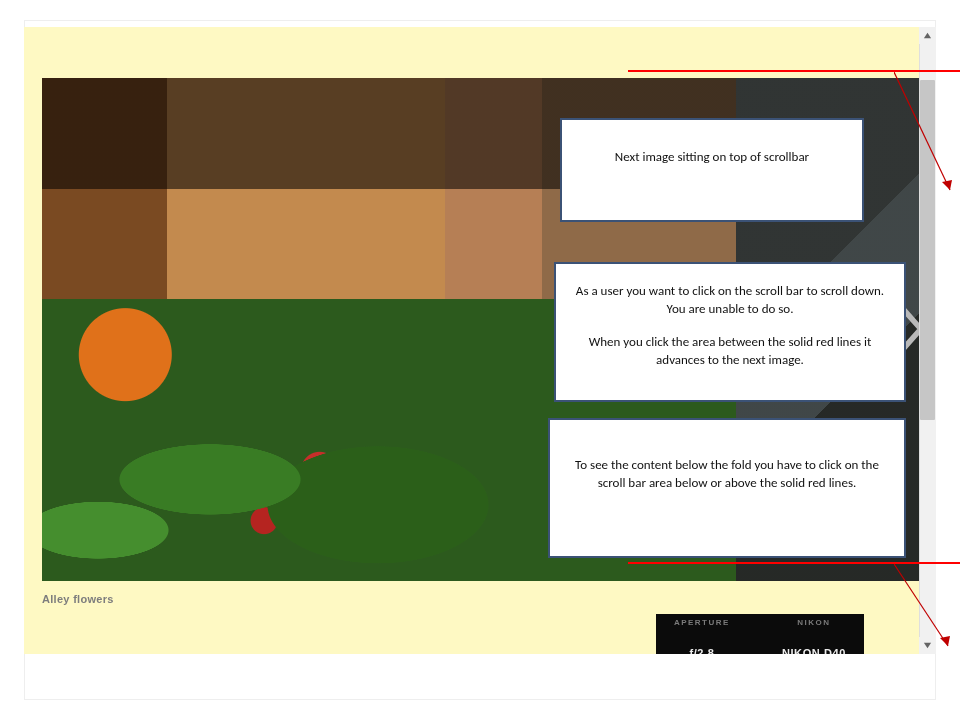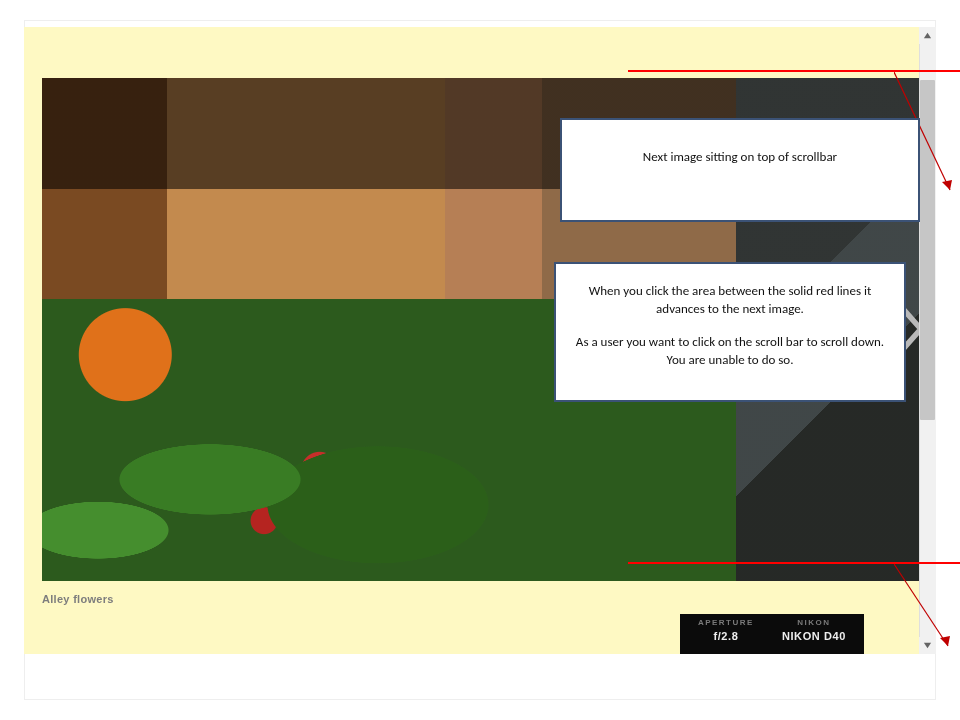--- a/index.html
+++ b/index.html
@@ -44,26 +44,26 @@
     position: absolute; right: -12px; top: 272px; width: 60px; height: 60px;
     display:flex; align-items:center; justify-content:center; cursor:pointer;
   }
   .next-arrow svg { width: 28px; height: 44px; }
   .caption {
     position:absolute; left: 18px; top: 566px; color:#7d7d7d;
     font: 700 11px Helvetica, Arial, sans-serif; letter-spacing:.3px;
   }
   .exif {
     position:absolute; right: 66px; bottom: 0; height: 40px;
-    display:flex; gap: 28px; padding: 4px 18px 0; align-items:flex-start;
+    display:flex; gap: 52px; padding: 4px 18px 0; align-items:flex-start;
     background: #0b0b0b; color:#eee;
   }
   .exif-col { text-align:center; }
   .exif-col .h { font:700 8px Helvetica,Arial,sans-serif; letter-spacing:1.5px; color:#7a7a7a; }
-  .exif-col .v { font:700 11px Helvetica,Arial,sans-serif; letter-spacing:.6px; margin-top:3px;}
+  .exif-col .v { font:700 11px Helvetica,Arial,sans-serif; letter-spacing:.6px; margin-top:20px;}
 
   
   .sb-track { position:absolute; right:0; top:7px; width:17px; height:627px; background:#f1f1f1; border-left:1px solid #dedede;}
   .sb-up, .sb-dn { position:absolute; right:0; width:17px; height:17px; background:#f1f1f1; display:flex;align-items:center;justify-content:center; cursor:pointer;}
   .sb-up{top:7px} .sb-dn{top:617px}
   .sb-thumb{ position:absolute; right:1px; top:60px; width:15px; height:340px; background:#c6c6c6; border-radius:1px; cursor:pointer;}
   .sb-up svg,.sb-dn svg{width:9px;height:9px;fill:#646464}
 
   
   .redline { position:absolute; height:2px; background:#ff0000; }
@@ -72,21 +72,21 @@
   .ann-arrow { position:absolute; }
   .ann-arrow line{ stroke:#c00000; stroke-width:1.2; }
   .ann-arrow polygon{ fill:#c00000; }
 
   
   .call {
     position:absolute; background:#fff; border:2px solid #3b5276;
     padding:14px 14px; font:13px/1.35 Calibri, Arial, sans-serif; color:#111;
     text-align:center;
   }
-  .c1 { left:536px; top:98px;  width:360px; height:104px; padding-top:28px;}
+  .c1 { left:536px; top:98px;  width:304px; height:104px; padding-top:28px;}
   .c2 { left:530px; top:242px; width:352px; height:140px; text-align:justify; padding:18px 16px;}
   .c2 p{ text-align:center; }
   .c2 p+p{ margin-top:16px; }
   .c3 { left:524px; top:398px; width:358px; height:140px; padding:36px 14px; }
   .c3 p{ text-align:center; }
 
   
   .slide::before{ content:""; position:absolute; inset:0; box-shadow:inset 0 0 0 1px #eee; pointer-events:none;}
 </style>
 </head>
@@ -141,17 +141,20 @@
   </svg>
   <svg class="ann-arrow" style="left:870px; top:540px; width:70px; height:100px">
     <line x1="0" y1="4" x2="54" y2="86"></line>
     <polygon points="54,86 46,78 56,76"></polygon>
   </svg>
 
   <div class="call c1">
     <div>Next image sitting on top of scrollbar</div>
   </div>
   <div class="call c2">
+    <p>As a user you want to click on the scroll bar to scroll down.  You are unable to do so.</p>
     <p>When you click the area between the solid red lines it advances to the next image.</p>
-    <p>As a user you want to click on the scroll bar to scroll down.  You are unable to do so.</p>
+  </div>
+  <div class="call c3">
+    <p>To see the content below the fold you have to click on the scroll bar area below or above the solid red lines.</p>
   </div>
 
 </div>
 
 </body></html>

